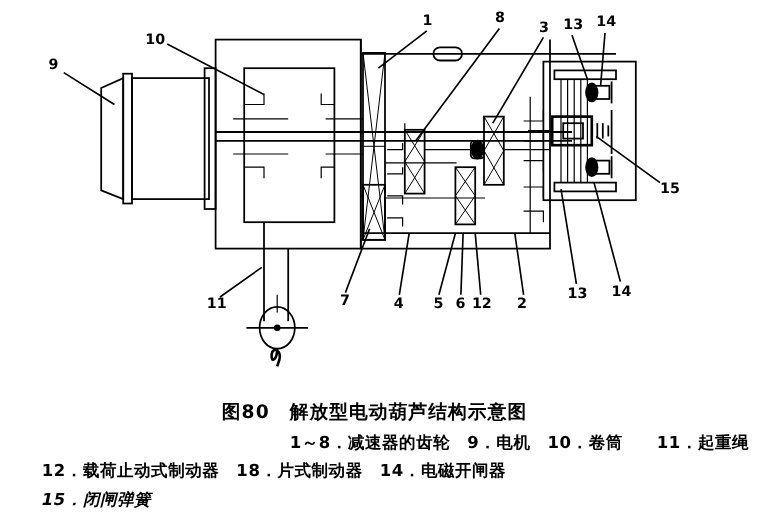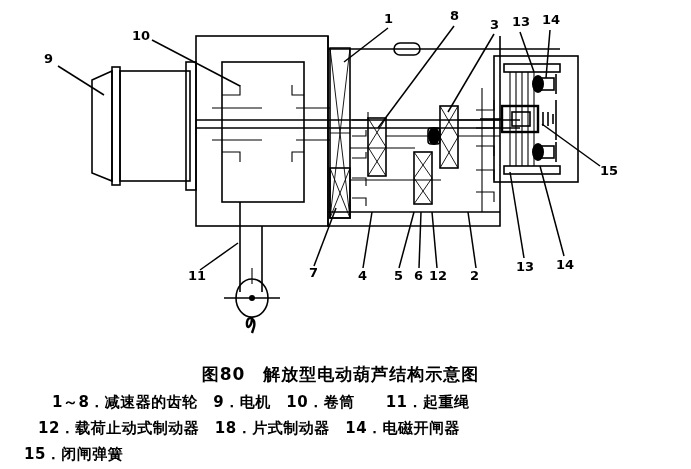--- a/index.html
+++ b/index.html
@@ -46,23 +46,23 @@
   .legend-line {
     font-family: "DejaVu Sans", "Liberation Sans", sans-serif;
     font-weight: bold;
     font-size: 15px;
     color: #000;
     white-space: pre;
     margin-top: 7px;
     padding-left: 38px;
     letter-spacing: 0.5px;
   }
-  .legend-line.indent-1 { padding-left: 52px; }
+  .legend-line.indent-1 { padding-left: 52px; text-align: right; }
   .legend-line.indent-2 { padding-left: 38px; }
-  .legend-line.indent-3 { padding-left: 24px; }
+  .legend-line.indent-3 { padding-left: 38px; font-style: italic; }
 
   
   .ln      { stroke: #000; fill: none; stroke-width: 1.6; }
   .ln-thin { stroke: #000; fill: none; stroke-width: 1.1; }
   .ln-hair { stroke: #000; fill: none; stroke-width: 0.9; }
   .ln-thick{ stroke: #000; fill: none; stroke-width: 2.4; }
   .leader  { stroke: #000; fill: none; stroke-width: 1.5; }
   .solid   { fill: #000; stroke: none; }
   .numlbl {
     font-family: "DejaVu Sans", "Liberation Sans", sans-serif;

